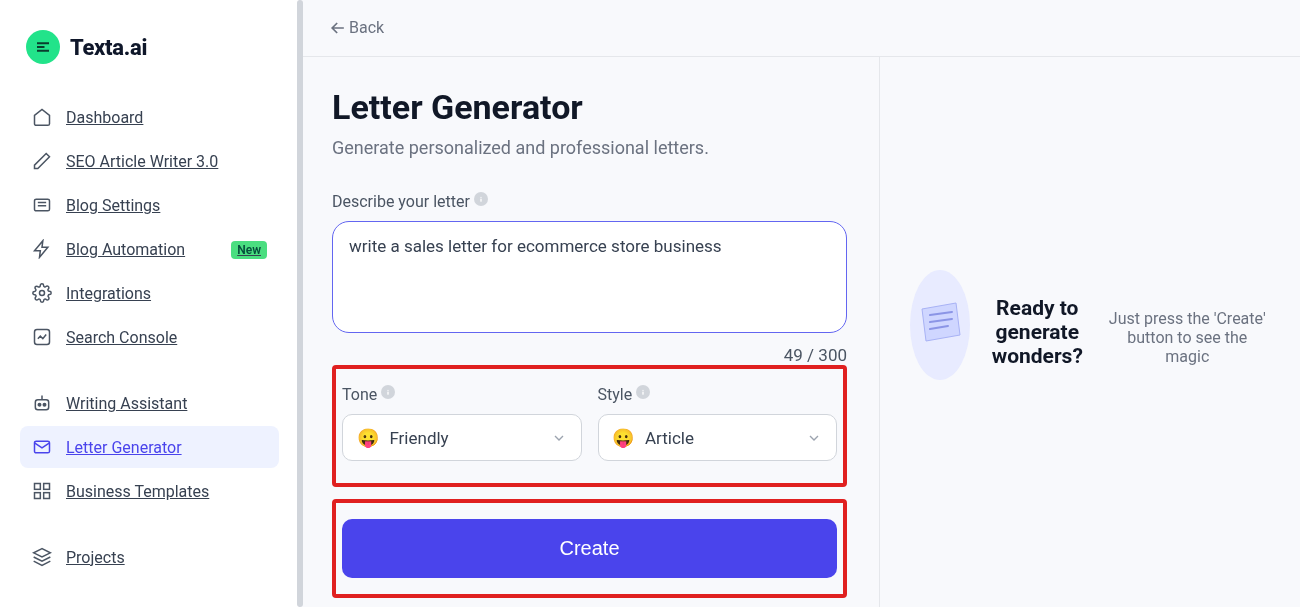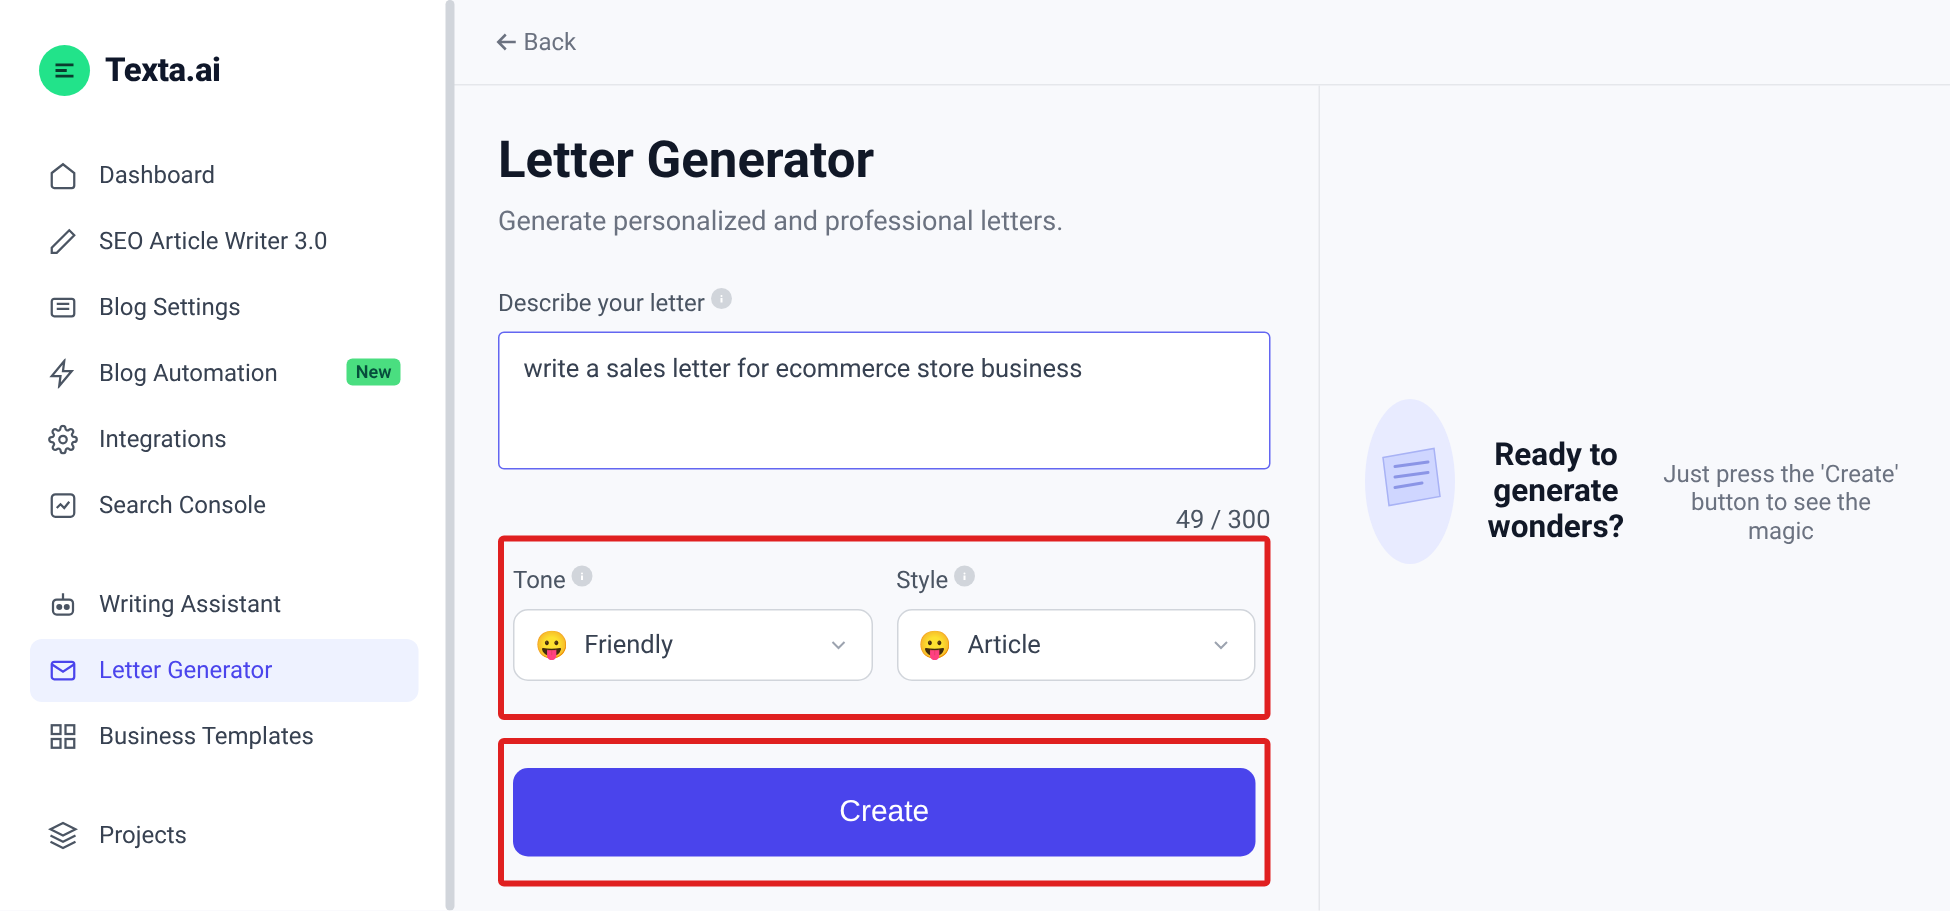--- a/index.html
+++ b/index.html
@@ -6,40 +6,40 @@
     body { font-family: -apple-system, BlinkMacSystemFont, 'Segoe UI', Roboto, sans-serif; background: #f8f9fc; color: #1a1a2e; width: 1300px; height: 607px; overflow: hidden; display: flex; }
     
     .sidebar { width: 300px; background: #fff; border-right: 1px solid #e5e7eb; padding: 30px 20px 20px 20px; position: relative; }
     .sidebar::after { content: ''; position: absolute; right: -4px; top: 0; bottom: 0; width: 6px; background: #d1d5db; border-radius: 3px; }
     
     .logo-wrap { display: flex; align-items: center; gap: 10px; margin-bottom: 32px; padding-left: 6px; }
     .logo-icon { width: 34px; height: 34px; background: #22e38a; border-radius: 50%; display: flex; align-items: center; justify-content: center; }
     .logo-text { font-size: 22px; font-weight: 800; color: #0f172a; letter-spacing: -0.3px; }
     
     .nav-group { margin-bottom: 24px; }
-    .nav-item { display: flex; align-items: flex-start; gap: 14px; padding: 11px 12px; border-radius: 8px; font-size: 16px; color: #374151; cursor: pointer; margin-bottom: 2px; }
+    .nav-item { display: flex; align-items: flex-end; gap: 14px; padding: 11px 12px; border-radius: 8px; font-size: 16px; color: #374151; cursor: pointer; margin-bottom: 2px; text-decoration: underline; }
     .nav-item.active { background: #eef2ff; color: #4a44ec; }
     .nav-item .icon { width: 20px; height: 20px; display: flex; align-items: center; justify-content: center; flex-shrink: 0; }
     .nav-item .label { flex: 1; }
     .badge-new { background: #4ade80; color: #064e3b; font-size: 12px; font-weight: 600; padding: 2px 6px; border-radius: 4px; margin-left: -6px; }
     
     .main { flex: 1; display: flex; flex-direction: column; }
     .topbar { padding: 18px 28px 14px 28px; border-bottom: 1px solid #e5e7eb; }
     .back-btn { display: inline-flex; align-items: flex-start; gap: 1px; color: #6b7280; font-size: 16px; cursor: pointer; }
     
     .content-wrap { flex: 1; display: flex; }
     .form-pane { width: 580px; padding: 30px 32px 20px 32px; border-right: 1px solid #e5e7eb; }
     .page-title { font-size: 34px; font-weight: 700; color: #111827; margin-bottom: 10px; }
     .page-subtitle { font-size: 18px; color: #6b7280; margin-bottom: 34px; }
     
     .field-label { font-size: 16px; color: #4b5563; margin-bottom: 10px; display: flex; gap: 4px; }
     .info-icon { width: 14px; height: 14px; background: #d1d5db; border-radius: 50%; display: inline-flex; align-items: center; justify-content: center; }
     
-    .describe-textarea { width: 100%; height: 92px; border: 1.5px solid #6366f1; border-radius: 4px; padding: 14px 16px; font-size: 17px; font-family: inherit; resize: none; color: #374151; outline: none; }
-    .char-count { text-align: right; font-size: 17px; color: #4b5563; margin-top: 20px; }
+    .describe-textarea { width: 100%; height: 112px; border: 1.5px solid #6366f1; border-radius: 17px; padding: 14px 16px; font-size: 17px; font-family: inherit; resize: none; color: #374151; outline: none; }
+    .char-count { text-align: right; font-size: 17px; color: #4b5563; margin-top: 8px; }
     
     .highlight-box { border: 4px solid #e02020; border-radius: 4px; padding: 16px 6px; }
     .row-two { display: flex; gap: 16px; margin-bottom: 6px; }
     .field-col { flex: 1; }
     .select-box { border: 1px solid #d1d5db; border-radius: 10px; padding: 12px 14px; display: flex; align-items: center; gap: 10px; font-size: 17px; color: #374151; background: #fff; cursor: pointer; position: relative; }
     .select-box .emoji { font-size: 18px; }
     .select-box .chev { margin-left: auto; color: #9ca3af; }
     
     .create-btn { width: 100%; background: #4a44ec; color: #fff; border: none; border-radius: 10px; padding: 18px; font-size: 20px; font-weight: 400; cursor: pointer; }
     .highlight-box.create { margin-top: 12px; }

